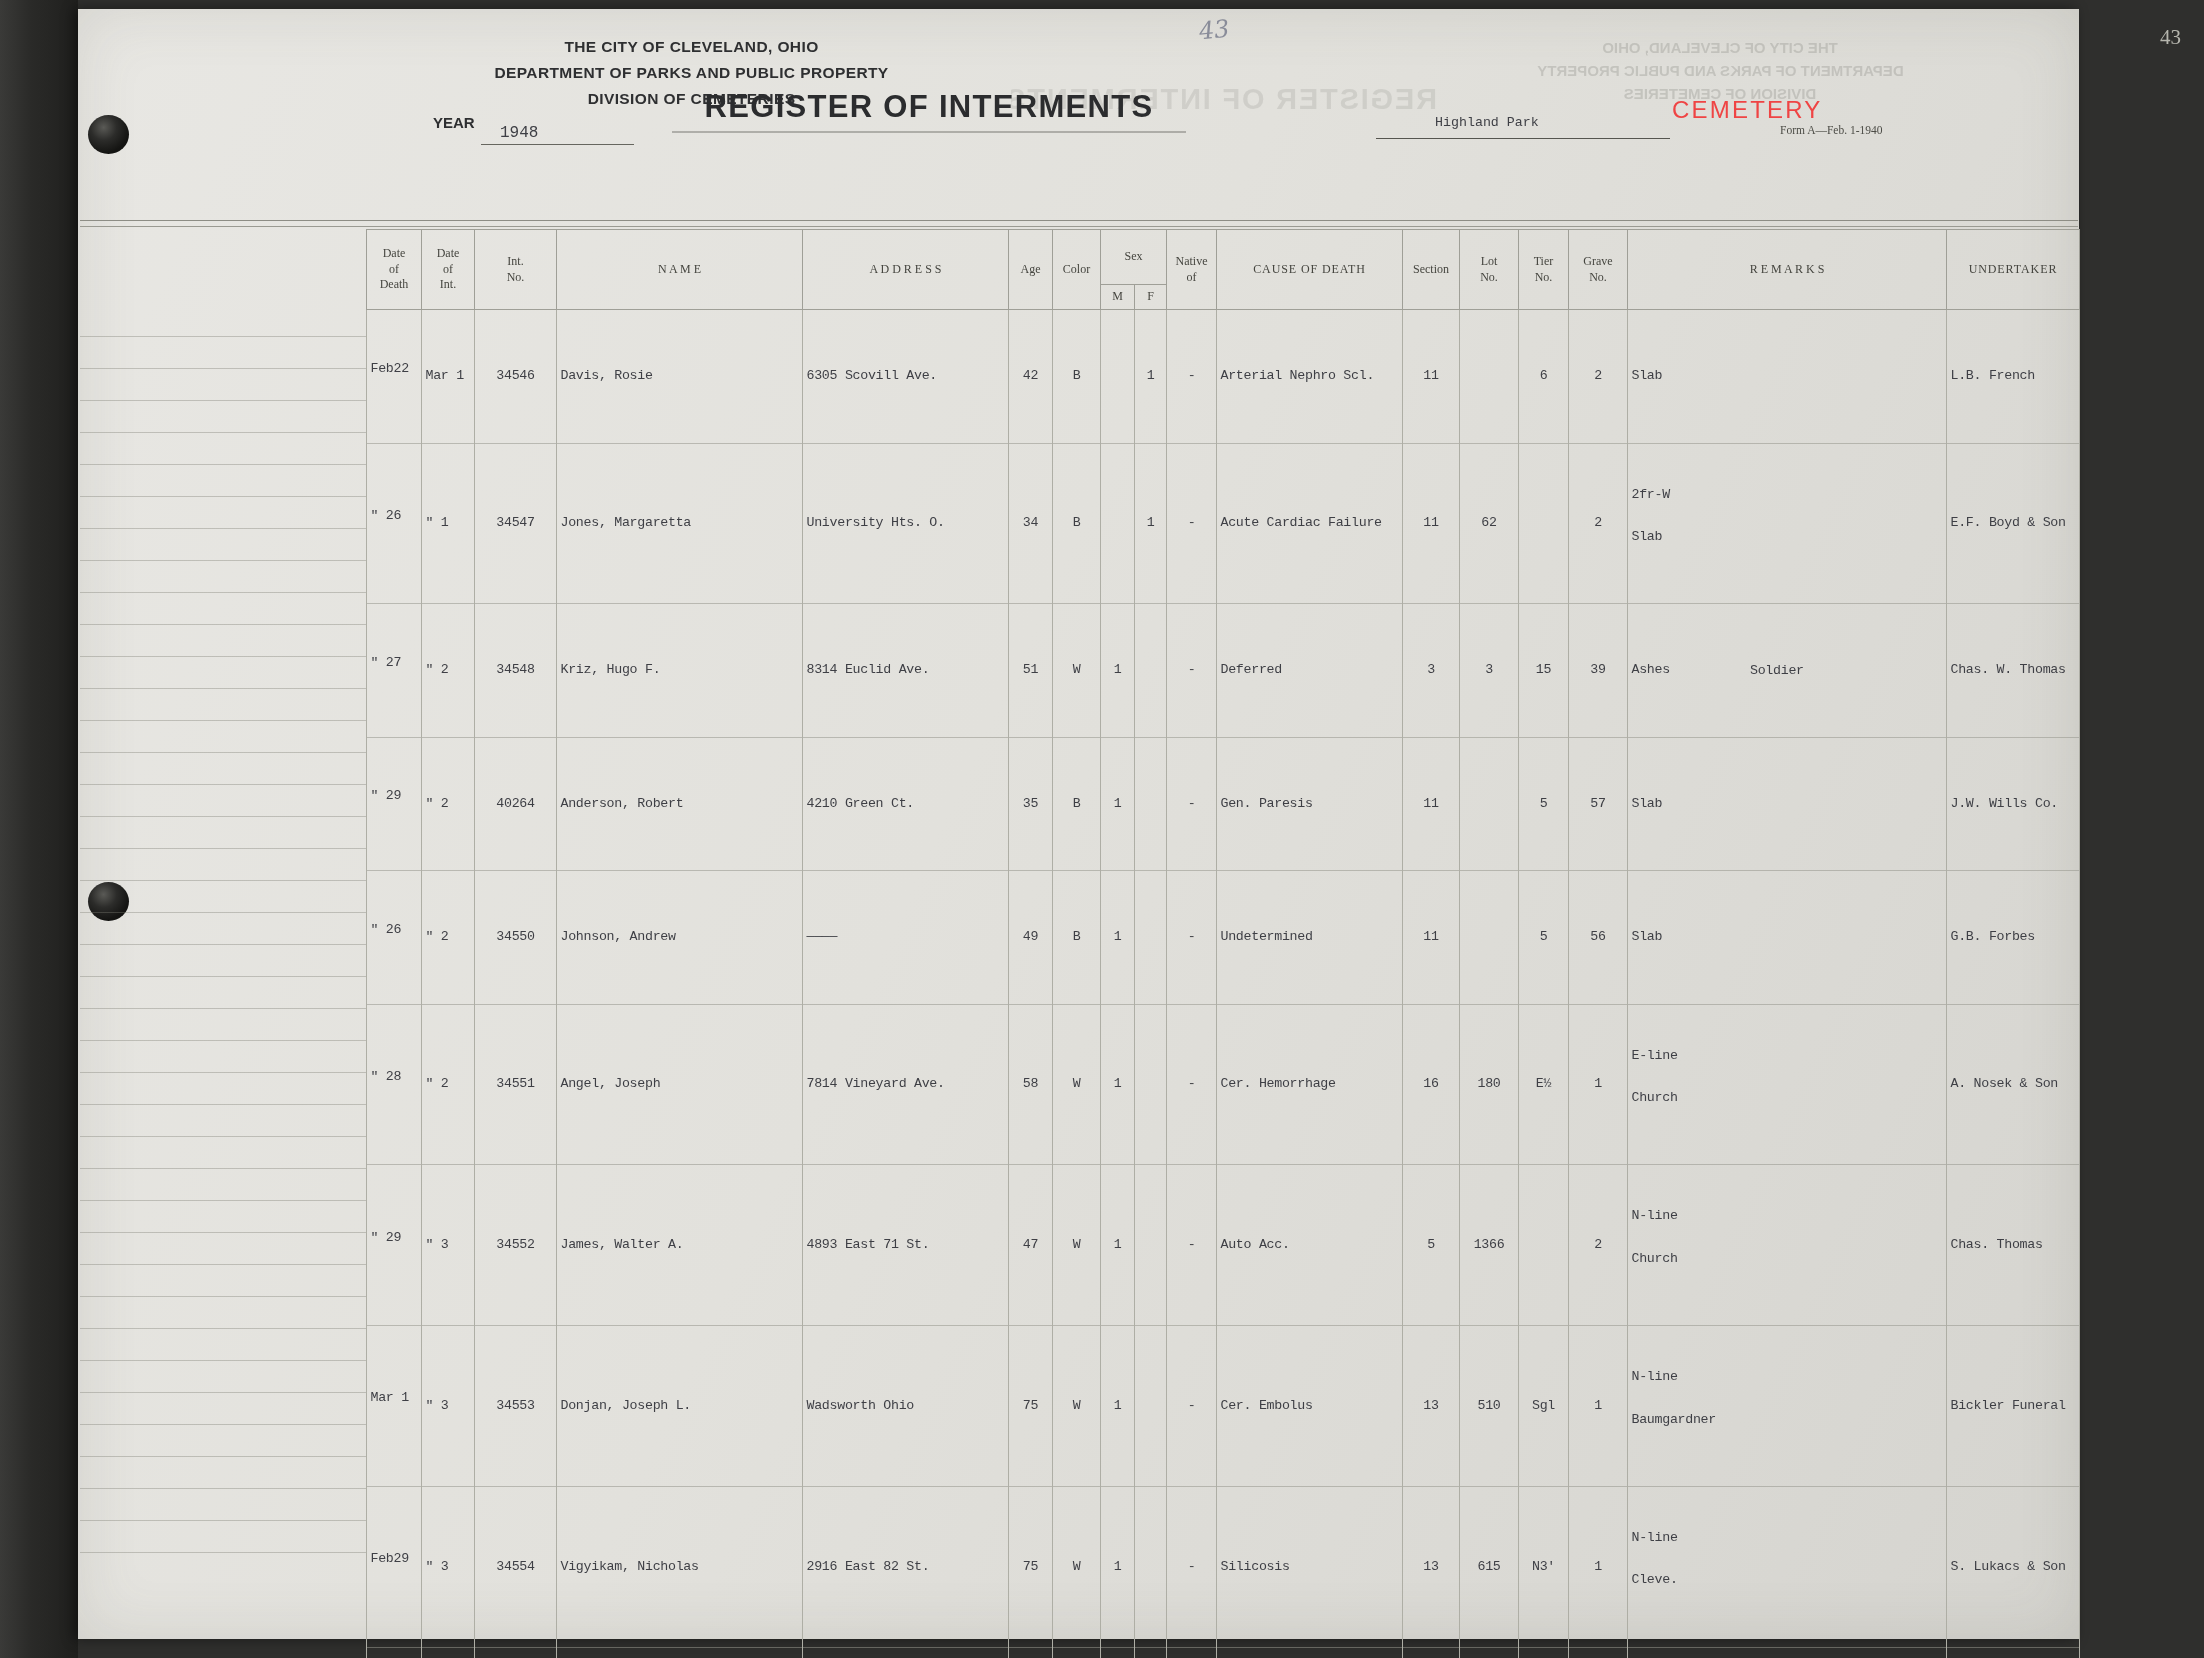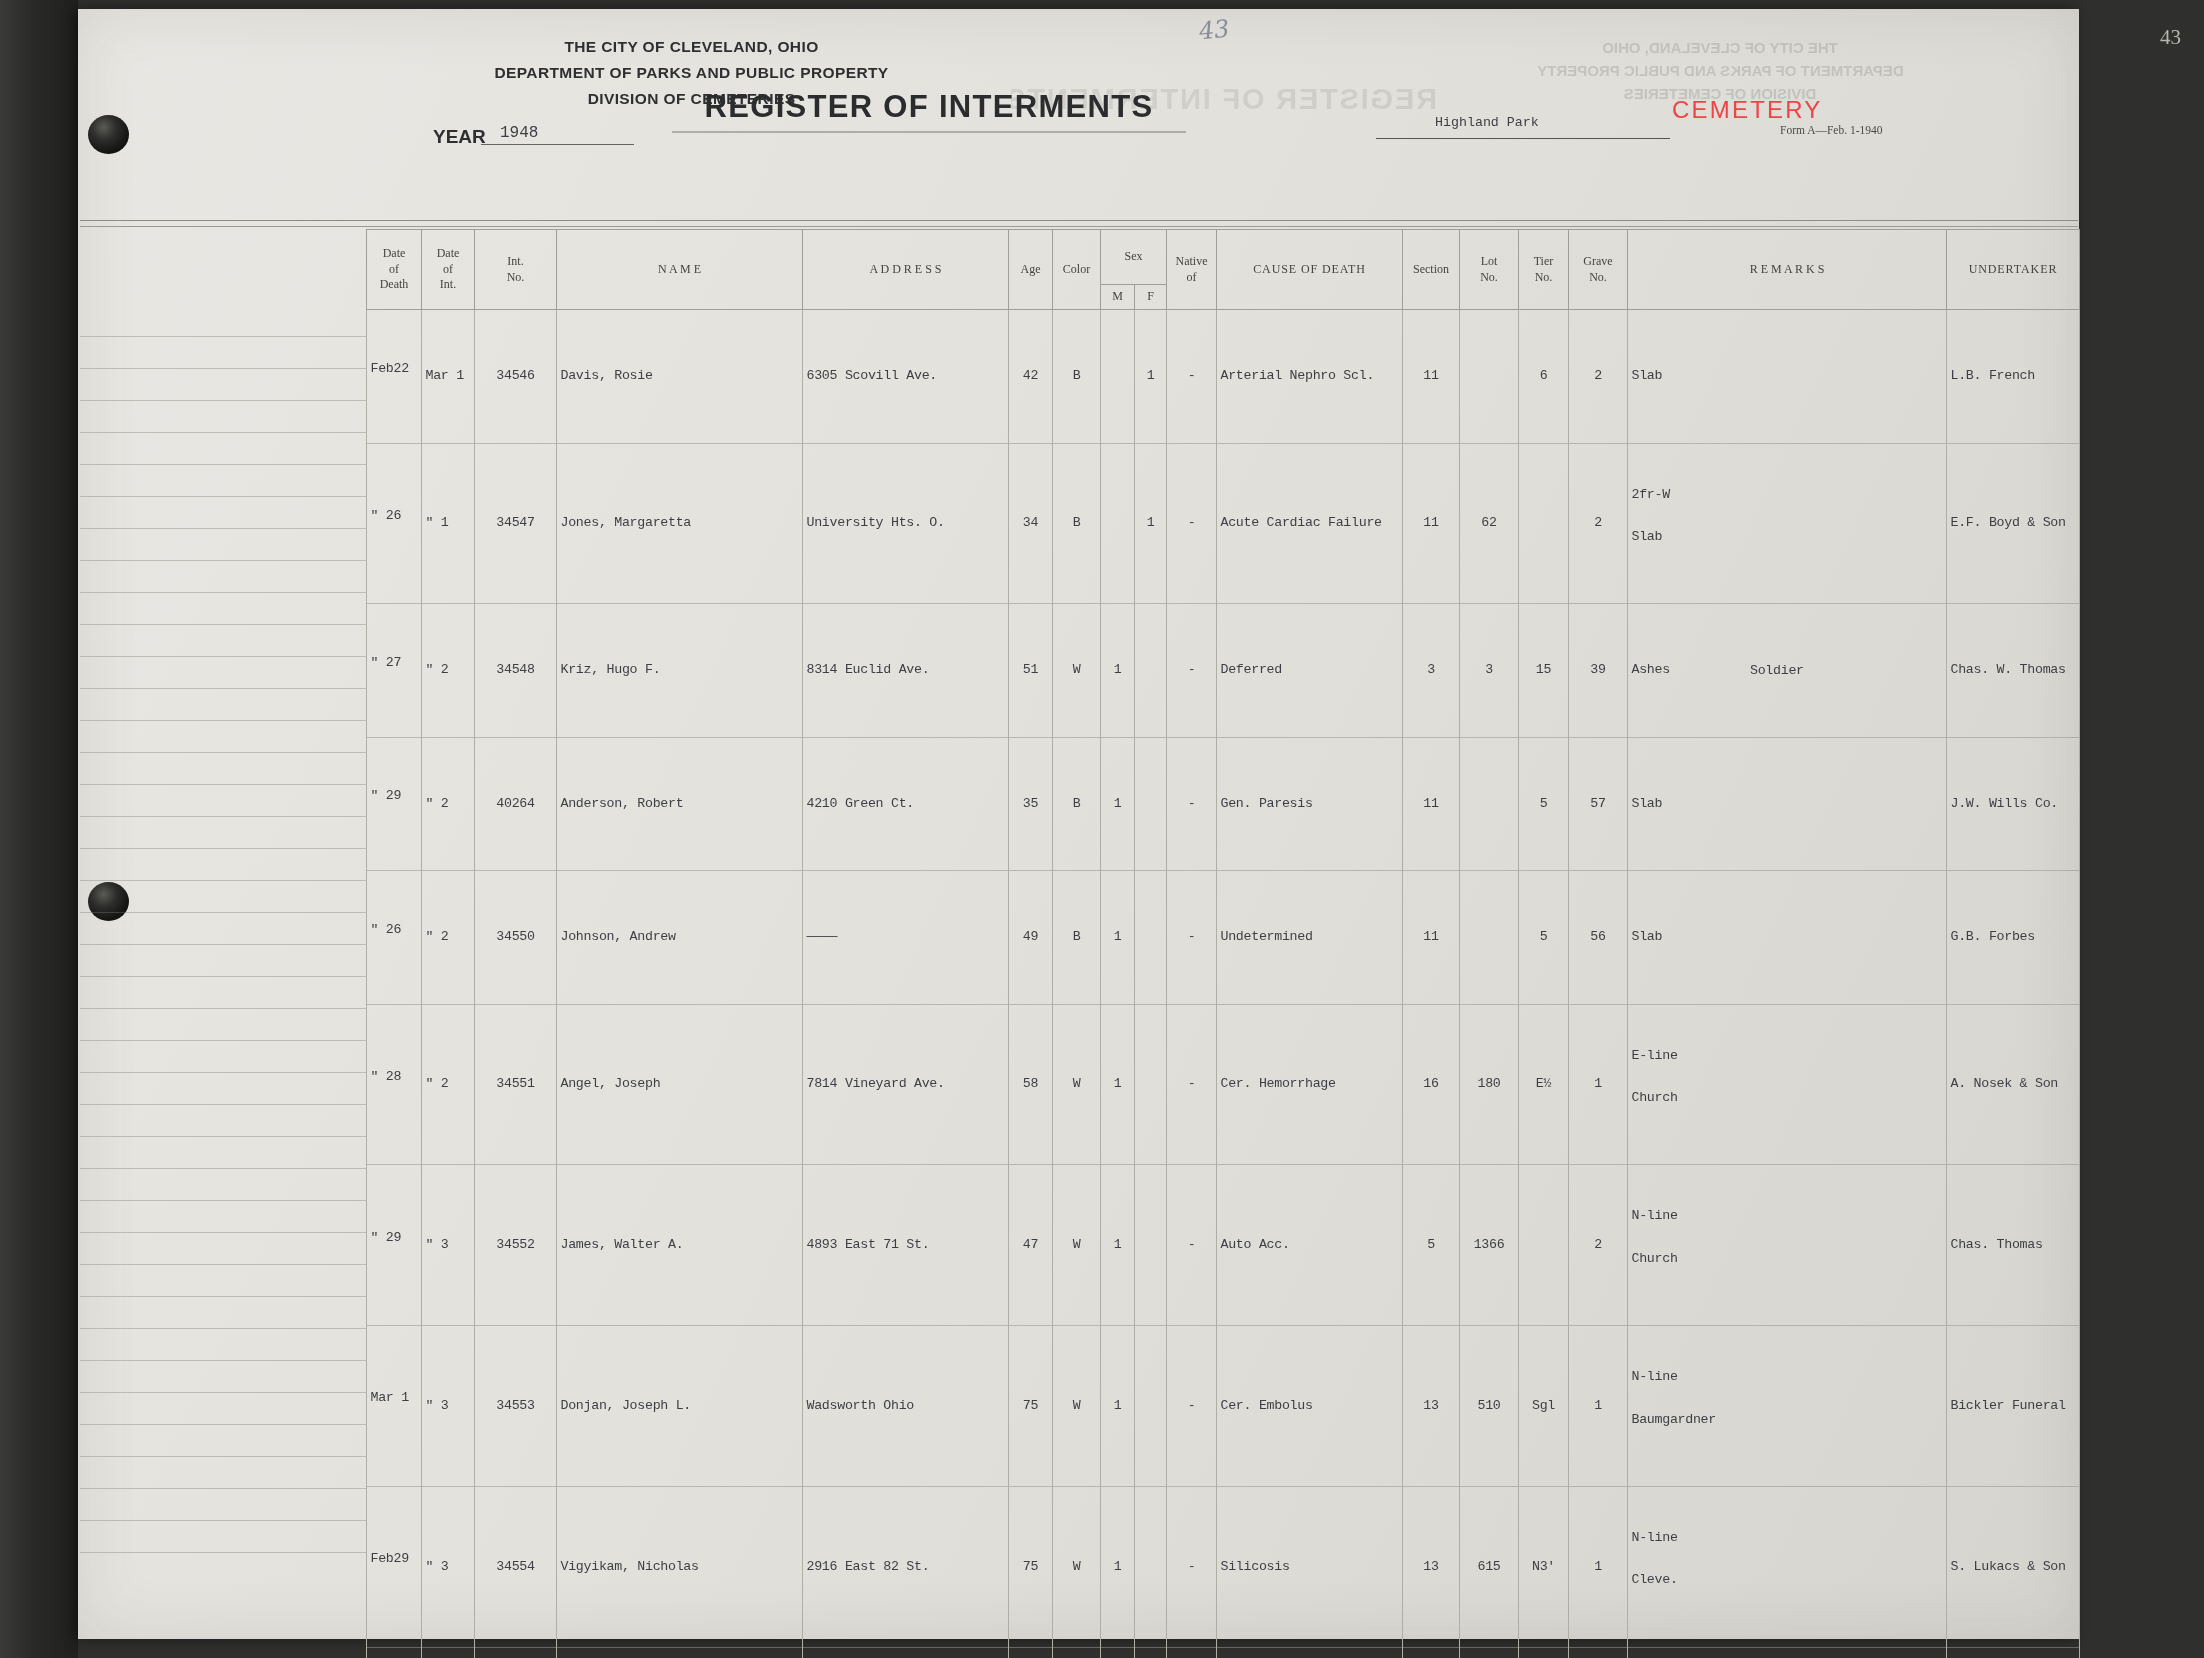--- a/index.html
+++ b/index.html
@@ -25,22 +25,22 @@
   .title{position:absolute;left:672px;top:89px;width:514px;text-align:center;
     font-family:"Liberation Sans",sans-serif;font-weight:bold;font-size:31px;
     letter-spacing:1.3px;color:#2b2c2e;padding-bottom:6.2px;
     border-bottom:2.7px solid rgba(75,75,68,.35);}
   .cemetery-name{position:absolute;left:1435px;top:115px;font-size:13.3px;color:#3e3f45;}
   .cemetery-line{position:absolute;left:1376px;top:110px;width:294px;height:28px;
     border-bottom:1.8px solid #55554f;}
   .cemetery-word{position:absolute;left:1672px;top:96px;
     font-family:"Liberation Sans",sans-serif;font-weight:normal;font-size:24px;
     letter-spacing:2.2px;color:#ef4444;}
-  .year-label{position:absolute;left:433px;top:126px;
-    font-family:"Liberation Sans",sans-serif;font-weight:bold;font-size:19px;color:#2e2f31;}
+  .year-label{position:absolute;left:433px;top:114px;
+    font-family:"Liberation Sans",sans-serif;font-weight:bold;font-size:15px;color:#2e2f31;}
   .year-value{position:absolute;left:500px;top:124px;font-size:16px;color:#3e3f45;}
   .year-line{position:absolute;left:481px;top:121px;width:153px;height:23px;
     border-bottom:1.8px solid #66665f;}
   .form-note{position:absolute;left:1780px;top:124px;
     font-family:"Liberation Serif",serif;font-size:11.5px;color:#4c4c46;text-align:right;}
   .pageno-hand{position:absolute;left:1199px;top:16px;
     font-family:"DejaVu Serif",serif;font-style:italic;font-size:24px;color:#75798a;
     transform:rotate(-6deg);opacity:.8;}
   .pageno-print{position:absolute;left:2160px;top:25px;
     font-family:"Liberation Serif",serif;font-size:21px;color:#b5b5ad;}

